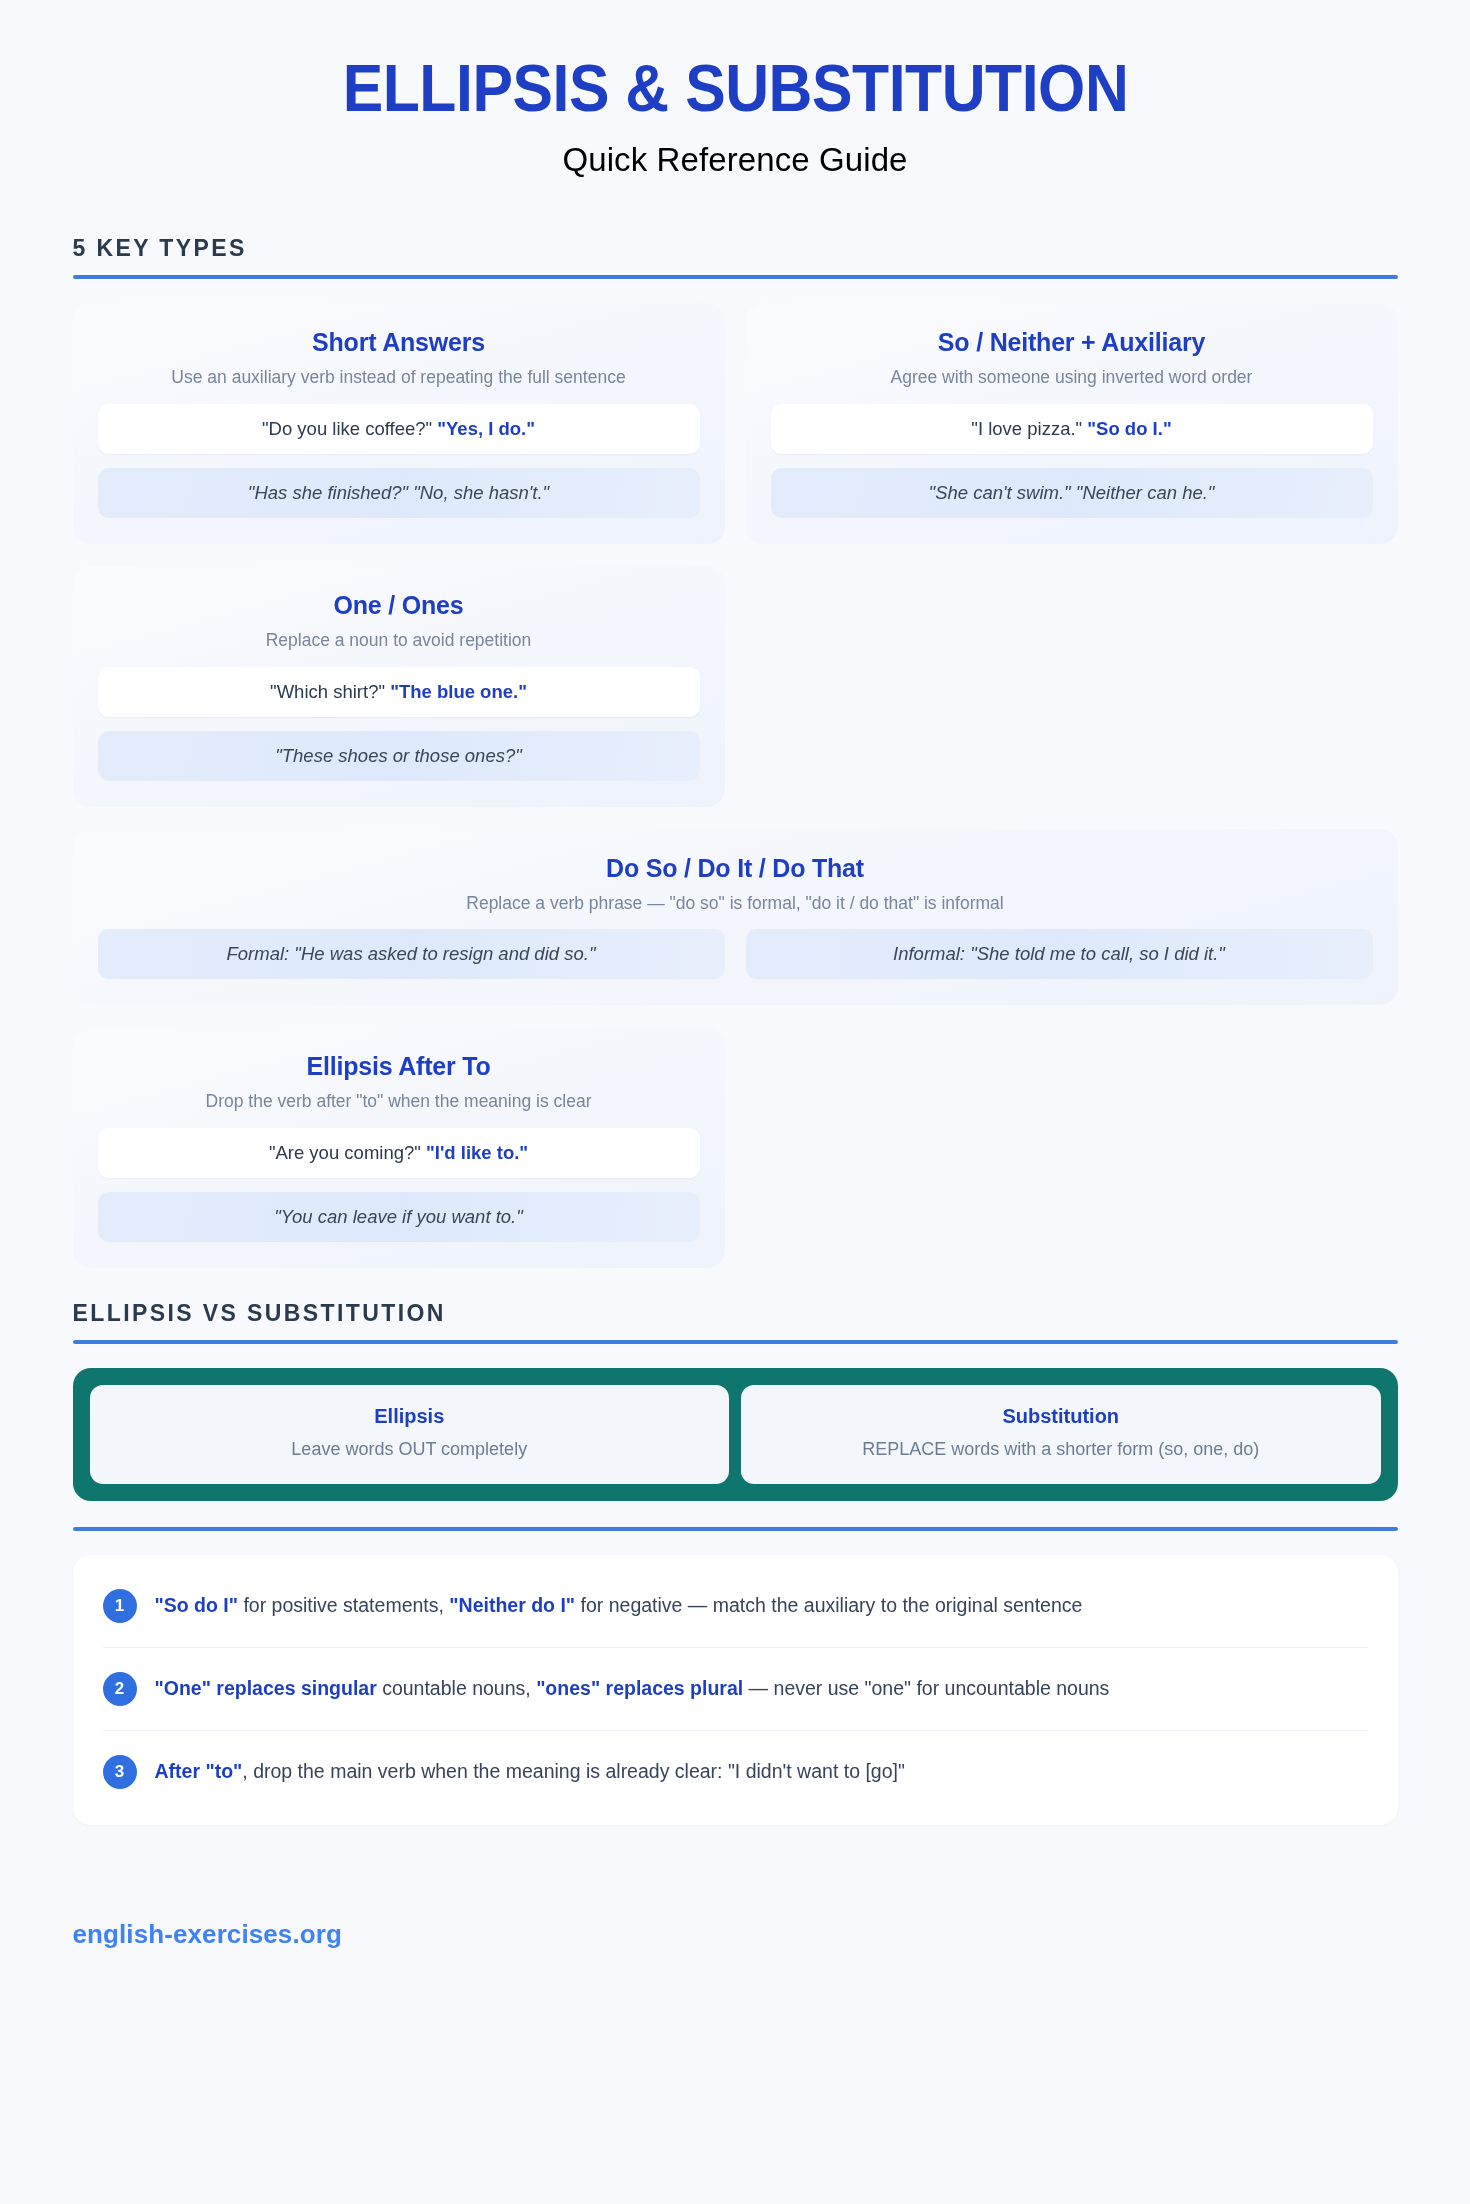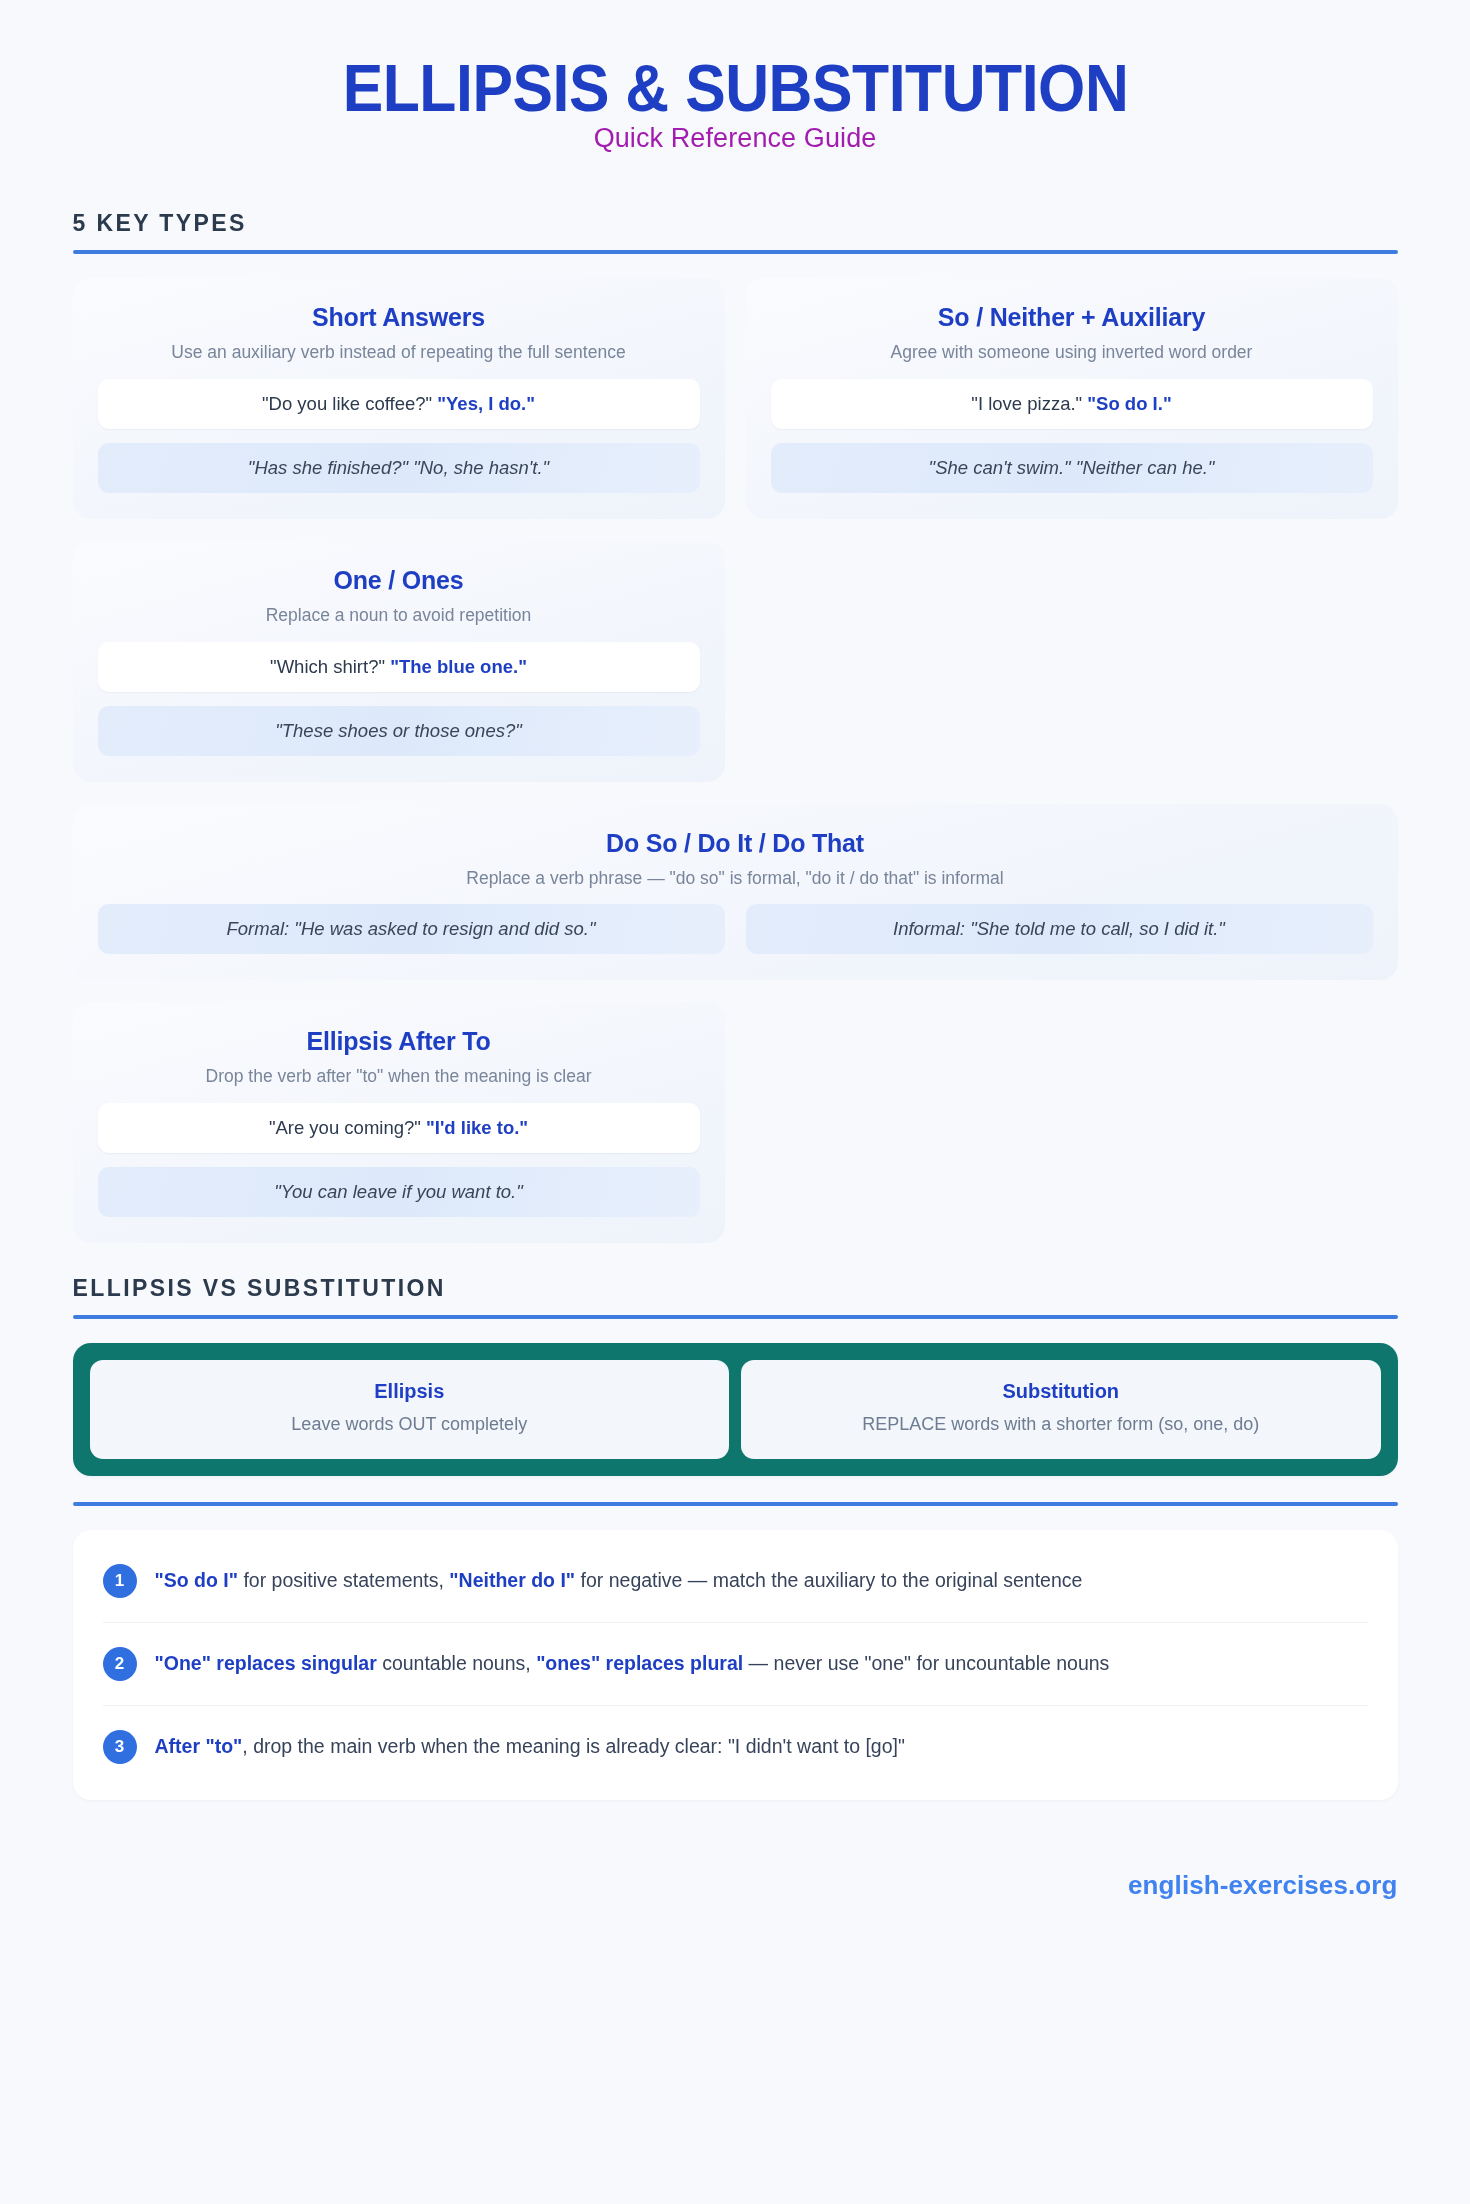--- a/index.html
+++ b/index.html
@@ -38,23 +38,24 @@
     font-size: 66px;
     font-weight: 700;
     color: #1e3fc4;
     letter-spacing: -0.5px;
     line-height: 1.05;
     transform: scaleX(0.92);
     transform-origin: center;
     white-space: nowrap;
   }
   .sub-title {
-    font-size: 27px;
+    margin-top: 18px;
+    font-size: 33px;
     font-weight: 400;
-    color: #a21caf;
+    color: #000000;
     letter-spacing: 0.1px;
   }
 
   
   .section-head {
     margin-top: 10px;
     margin-bottom: 0;
   }
   .section-head .label {
     font-size: 23px;
@@ -192,22 +193,22 @@
   }
   .tip-text {
     font-size: 19.5px;
     line-height: 1.35;
     color: #37435a;
   }
   .tip-text b { color: #1e3fc4; font-weight: 700; }
 
   
   .footer {
-    text-align: right;
-    margin-top: 70px;
+    text-align: left;
+    margin-top: 94px;
     padding-bottom: 40px;
   }
   .footer .site {
     font-size: 26px;
     font-weight: 700;
     color: #3f82f0;
     letter-spacing: 0.1px;
   }
 </style>
 </head>

